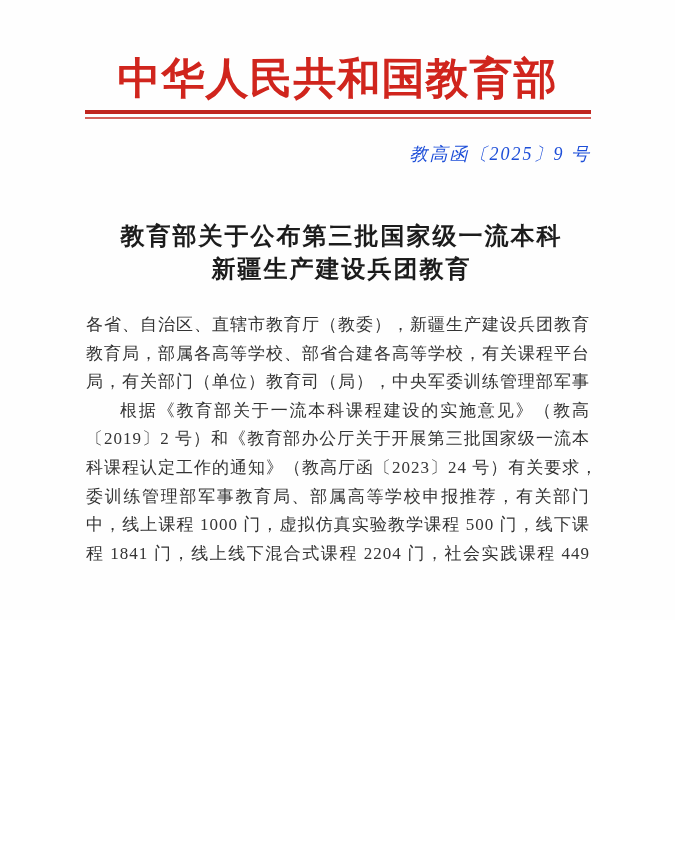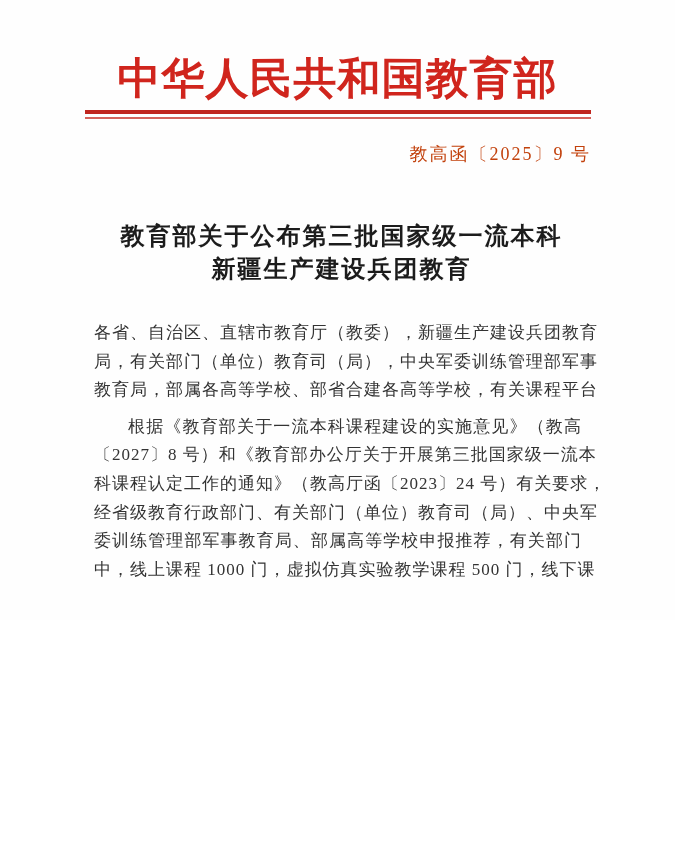--- a/index.html
+++ b/index.html
@@ -43,21 +43,22 @@
   .rule-thin  { height: 2px; background: #d4635c; }
   .rule-gap   { height: 3px; background: transparent; }
 
   
   .doc-number {
     position: absolute;
     top: 142px;
     right: 84px;
     font-size: 18px;
     letter-spacing: 2px;
-    color: #c2410c;
+    color: #1d4ed8;
+    font-style: italic;
   }
 
   
   .doc-title {
     position: absolute;
     top: 220px;
     left: 0;
     right: 0;
     margin: 0;
     text-align: center;
@@ -72,21 +73,21 @@
   }
 
   
   .body-text {
     position: absolute;
     top: 311px;
     left: 86px;
     right: 85px;
     color: #333333;
   }
-  .para { margin: 8px; padding: 0; }
+  .para { margin: 0; padding: 0; }
   .line {
     font-size: 17px;
     line-height: 28.6px;
     letter-spacing: 1px;
     text-align: justify;
     text-align-last: justify;
     text-justify: inter-character;
     white-space: nowrap;
   }
   .line.indent { text-indent: 2em; }
@@ -112,31 +113,31 @@
 
   <h2 class="doc-title">
     <div class="title-line">教育部关于公布第三批国家级一流本科</div>
     <div class="title-line">新疆生产建设兵团教育</div>
   </h2>
 
   <div class="body-text">
 
     <div class="para">
       <div class="line">各省、自治区、直辖市教育厅（教委），新疆生产建设兵团教育</div>
+      <div class="line">教育局，部属各高等学校、部省合建各高等学校，有关课程平台</div>
       <div class="line">局，有关部门（单位）教育司（局），中央军委训练管理部军事</div>
-      <div class="line">教育局，部属各高等学校、部省合建各高等学校，有关课程平台</div>
     </div>
 
     <div class="para">
       <div class="line indent">根据《教育部关于一流本科课程建设的实施意见》（教高</div>
-      <div class="line">〔2027〕8 号）和《教育部办公厅关于开展第三批国家级一流本</div>
+      <div class="line">〔2019〕2 号）和《教育部办公厅关于开展第三批国家级一流本</div>
       <div class="line">科课程认定工作的通知》（教高厅函〔2023〕24 号）有关要求，</div>
-      <div class="line">经省级教育行政部门、有关部门（单位）教育司（局）、中央军</div>
       <div class="line">委训练管理部军事教育局、部属高等学校申报推荐，有关部门</div>
       <div class="line">中，线上课程 1000 门，虚拟仿真实验教学课程 500 门，线下课</div>
+      <div class="line">程 1841 门，线上线下混合式课程 2204 门，社会实践课程 449</div>
     </div>
 
 
   </div>
 
   <div class="rule rule-footer">
     <div class="rule-thin"></div>
     <div class="rule-gap"></div>
     <div class="rule-thick"></div>
   </div>

